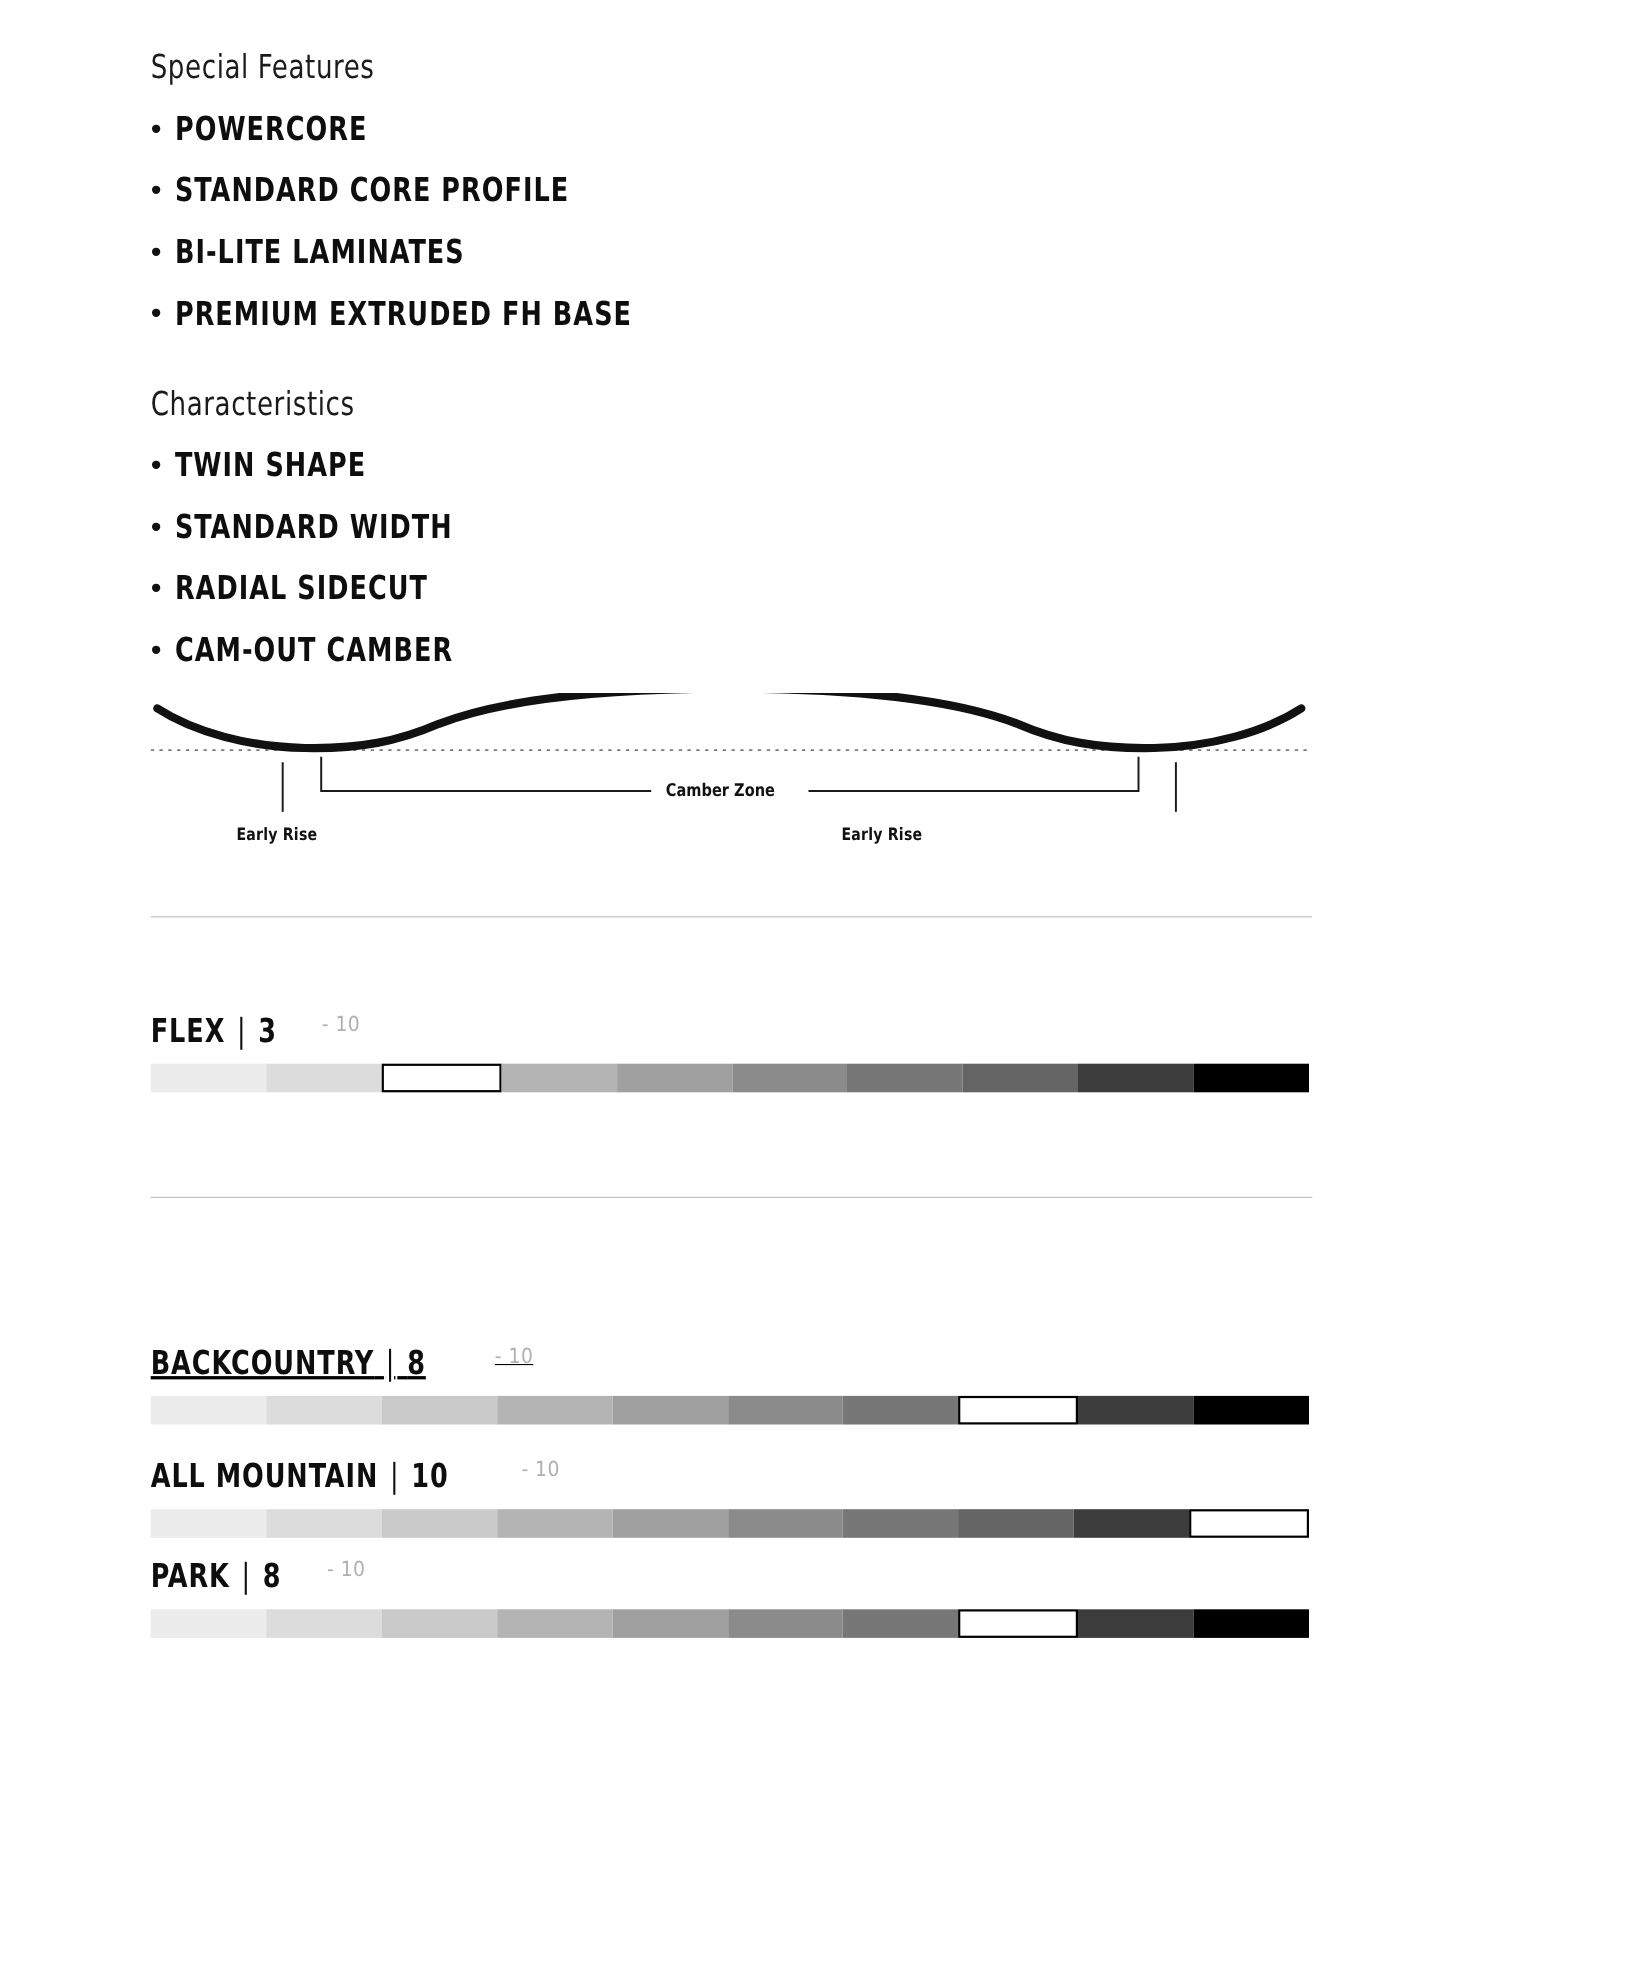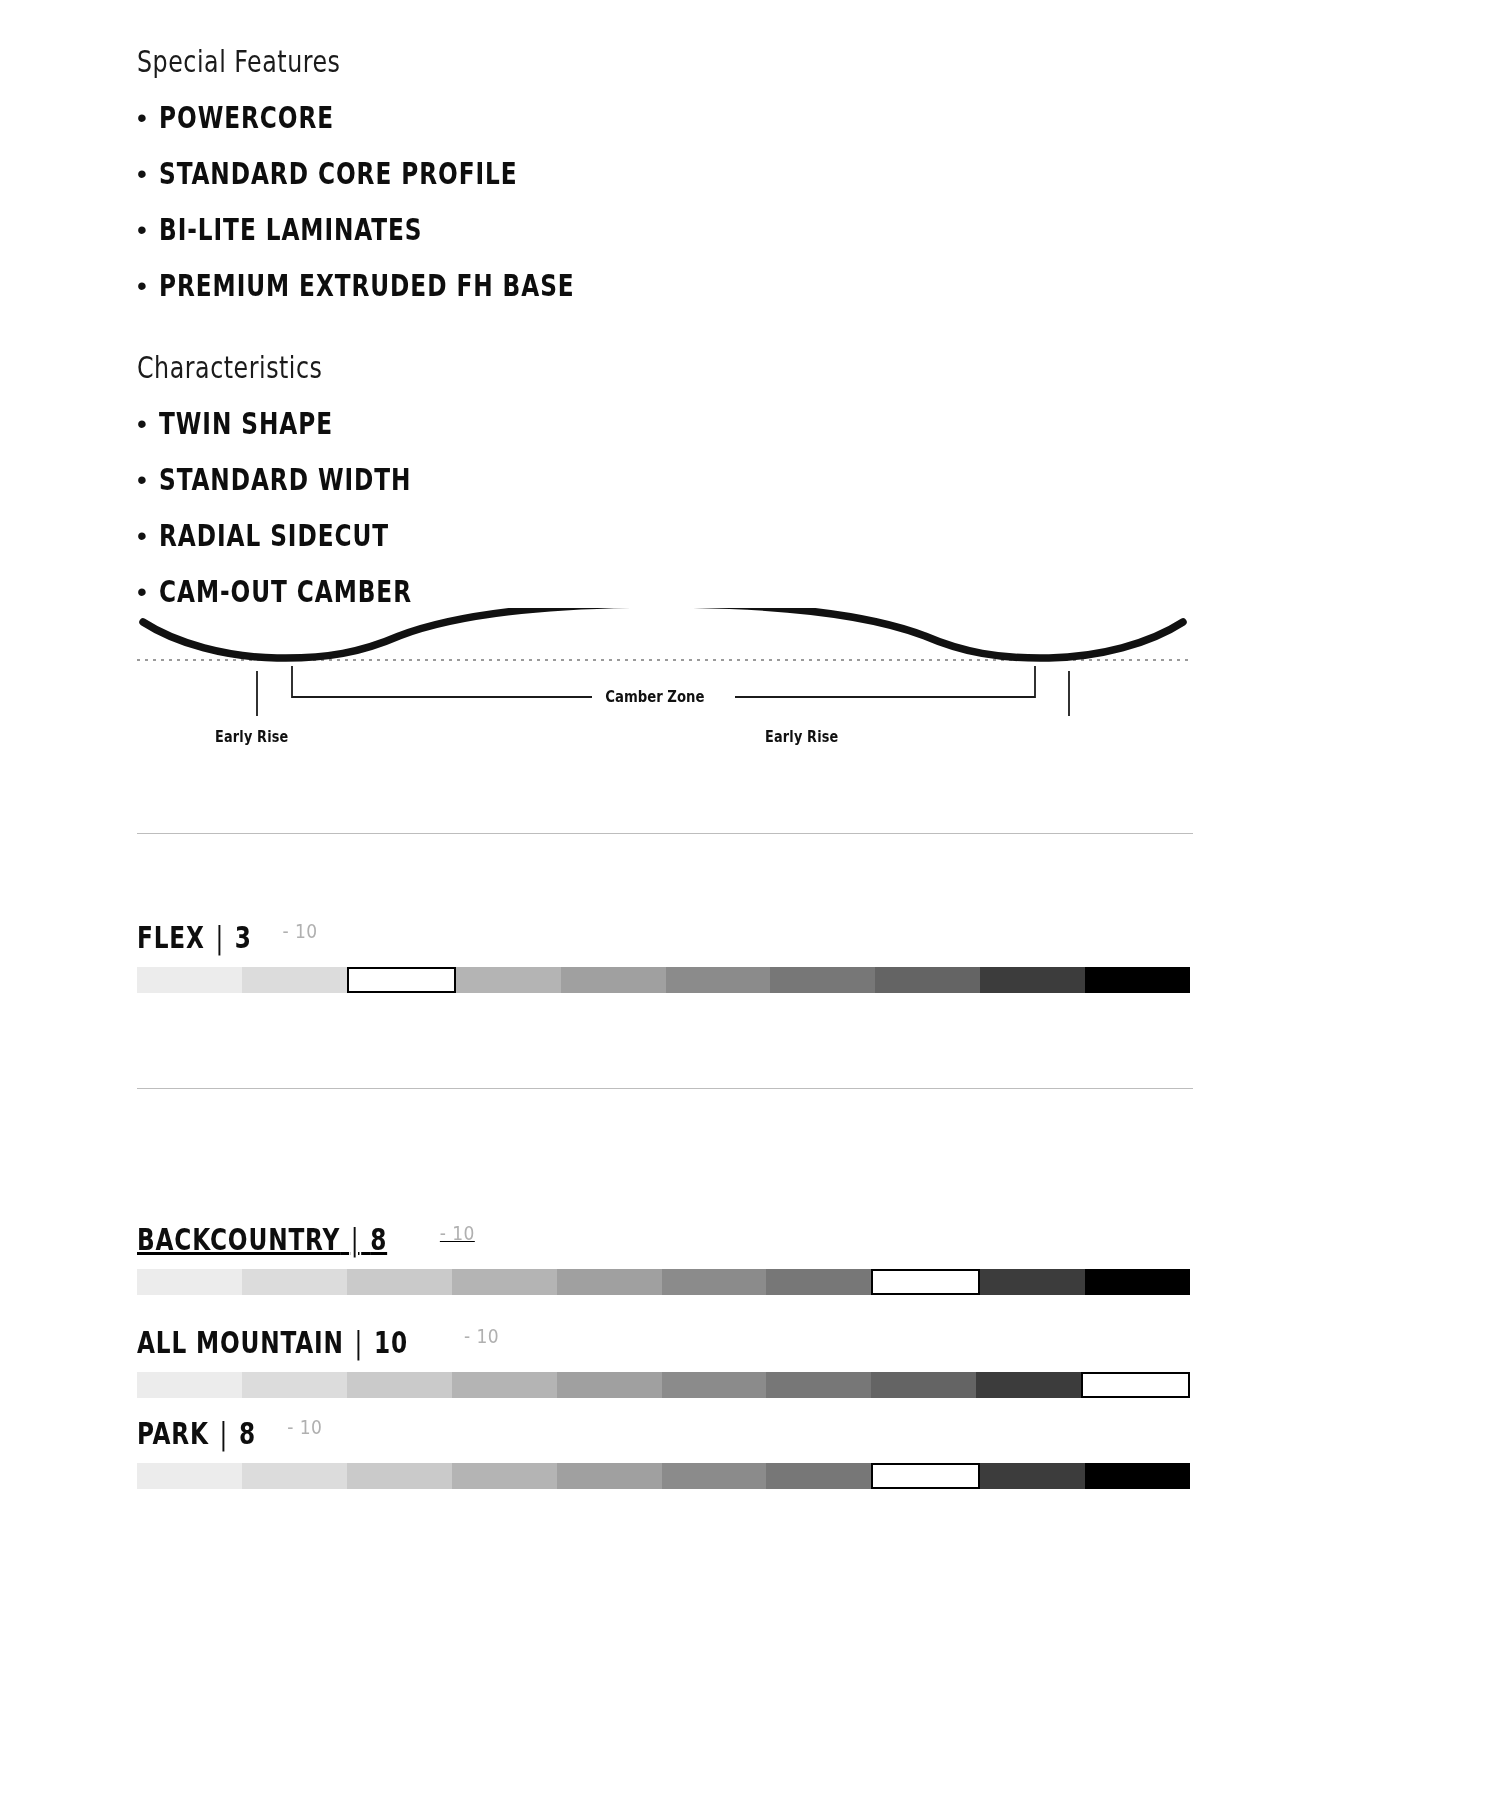--- a/index.html
+++ b/index.html
@@ -90,21 +90,21 @@
     white-space: nowrap;
     display: flex; align-items: flex-start;
   }
   .rating-label .lab-inner { transform: scaleX(0.86); transform-origin: left center; display: inline-block; }
   .rating-label .pipe { padding: 0 2px; font-weight: 400; }
   .rating-label .outof {
     font-weight: 400;
     font-size: 19px;
     color: #b0b0b0;
     letter-spacing: 0.4px;
-    margin-left: 12px;
+    margin-left: 22px;
   }
   .bar {
     display: flex;
     width: 1053px;
     height: 26px;
     margin-top: 12px;
   }
   .seg { flex: 1 1 0; height: 26px; }
   .seg.active {
     background: #ffffff !important;
@@ -154,21 +154,21 @@
         <span class="bul">•</span>
         <span class="feat-label">RADIAL SIDECUT</span>
       </li>
       <li>
         <span class="bul">•</span>
         <span class="feat-label">CAM-OUT CAMBER</span>
       </li>
     </ul>
   </div>
 
-  <div class="col" style="top:608px;">
+  <div class="col" style="top:630px;">
     <div class="camber-wrap">
       <svg width="1053" height="150" viewBox="0 0 1053 150">
 
         <line x1="0" y1="52" x2="1053" y2="52" stroke="#7a7a7a" stroke-width="1.6" stroke-dasharray="3,5"></line>
 
         <path d="M 6 14 C 40 36 90 49 140 50 C 190 51 225 44 262 28
                  C 330 2 430 -4 525 -4 C 620 -4 720 2 788 28
                  C 825 44 862 51 912 50 C 962 49 1012 36 1046 14" fill="none" stroke="#111111" stroke-width="7.5" stroke-linecap="round"></path>
 
         <line x1="155" y1="58" x2="155" y2="90" stroke="#1b1b1b" stroke-width="1.8"></line>

